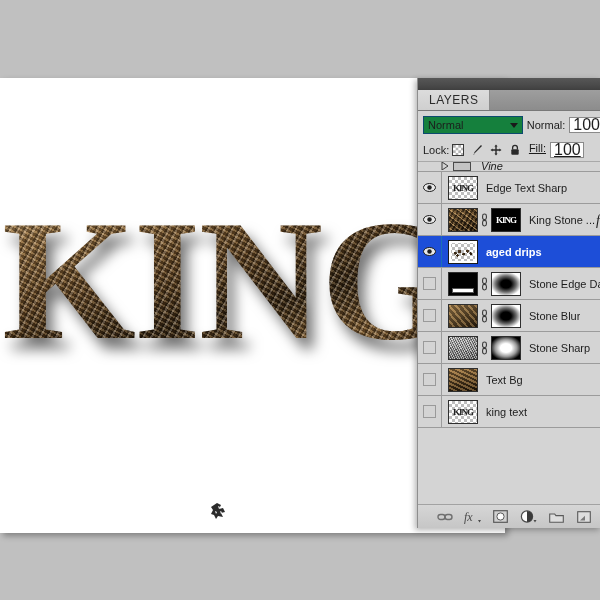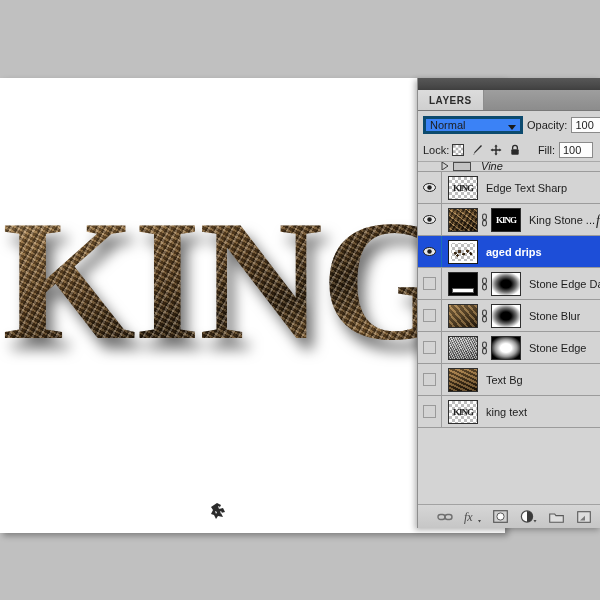--- a/index.html
+++ b/index.html
@@ -59,59 +59,59 @@
     height:12px;width:100%;
     background:linear-gradient(180deg,#575757 0%,#4a4a4a 60%,#3f3f3f 100%);
   }
   .tabstrip{
     height:20px;display:flex;align-items:stretch;
     background:linear-gradient(180deg,#9e9e9e 0%,#8c8c8c 100%);
     border-bottom:1px solid #787878;
   }
   .tab{
     padding:0 11px;display:flex;align-items:center;
-    font-size:10px;font-weight:bold;letter-spacing:.5px;color:#2b2b2b;
+    font-size:12px;font-weight:normal;letter-spacing:.5px;color:#2b2b2b;
     background:linear-gradient(180deg,#dcdcdc 0%,#cfcfcf 100%);
     border-right:1px solid #8d8d8d;
     text-align:center;
   }
   .tab-filler{flex:1;}
 
   .blend-row{
     height:24px;display:flex;align-items:center;gap:4px;
     padding:2px 0 2px 5px;
     background:#d4d4d4;
   }
   .blend-select{
     position:relative;width:117px;height:18px;
-    background:#3b82f6;border:3px solid #0c4a6e;
+    background:#15803d;border:1px solid #0c4a6e;
     display:flex;align-items:center;
     box-sizing:border-box;
   }
   .blend-select span{padding-left:4px;font-size:11px;}
   .chev{
     position:absolute;right:4px;top:6px;
     width:0;height:0;border-left:4px solid transparent;border-right:4px solid transparent;
     border-top:5px solid #1a1a1a;
   }
   .fld-label{font-size:11px;white-space:nowrap;}
   .num-field{
     width:34px;height:16px;background:#fdfdfd;border:1px solid #8a8a8a;
-    font-size:11px;display:flex;align-items:center;padding-left:3px;
+    font-size:16px;display:flex;align-items:center;padding-left:3px;
     box-sizing:border-box;
   }
 
   .lock-row{
     height:22px;display:flex;align-items:center;padding-left:5px;gap:2px;
     background:#d4d4d4;border-bottom:1px solid #a9a9a9;
   }
   .lock-row .fld-label{margin-right:1px;}
   .lock-icons{display:flex;align-items:center;gap:7px;}
   .lock-ico{width:12px;height:12px;display:block;}
-  .fill-grp{margin-left:auto;display:flex;align-items:center;gap:3px;padding-right:8px;}
+  .fill-grp{margin-left:auto;display:flex;align-items:flex-start;gap:3px;padding-right:17px;text-decoration:underline;}
 
   
   #layer-list{
     position:relative;height:318px;overflow:hidden;background:#d4d4d4;
   }
   .layer-row{
     position:relative;display:flex;align-items:center;height:32px;
     border-bottom:1px solid #9b9b9b;
     background:#d4d4d4;
     box-sizing:border-box;
@@ -262,21 +262,21 @@
     <div class="tabstrip">
       <div class="tab">LAYERS</div>
       <div class="tab-filler"></div>
     </div>
 
     <div class="blend-row">
       <div class="blend-select">
         <span>Normal</span>
         <i class="chev"></i>
       </div>
-      <div class="fld-label">Opacity:</div>
+      <div class="fld-label">Normal:</div>
       <div class="num-field">100</div>
     </div>
 
     <div class="lock-row">
       <div class="fld-label">Lock:</div>
       <div class="lock-icons">
         <svg class="lock-ico" viewBox="0 0 12 12">
           <rect x="0.5" y="0.5" width="11" height="11" fill="#fff" stroke="#3a3a3a"></rect>
           <rect x="1" y="1" width="2.7" height="2.7" fill="#b5b5b5"></rect>
             <rect x="6.3" y="1" width="2.7" height="2.7" fill="#b5b5b5"></rect>
@@ -404,21 +404,21 @@
           <div class="eye-empty"></div>
         </div>
         <div class="thumbs">
           <div class="thumb tex-stone-sharp"></div>
           <svg class="link-ico" viewBox="0 0 7 14">
             <rect x="1.6" y="1" width="3.8" height="5.6" rx="1.9" fill="none" stroke="#3a3a3a" stroke-width="1.1"></rect>
             <rect x="1.6" y="7.4" width="3.8" height="5.6" rx="1.9" fill="none" stroke="#3a3a3a" stroke-width="1.1"></rect>
           </svg>
           <div class="thumb mask-light"></div>
         </div>
-        <div class="layer-name">Stone Edge</div>
+        <div class="layer-name">Stone Sharp</div>
       </div>
 
       <div class="layer-row">
         <div class="eye-cell">
           <div class="eye-empty"></div>
         </div>
         <div class="thumbs">
           <div class="thumb tex-stone-bg"></div>
         </div>
         <div class="layer-name">Text Bg</div>

